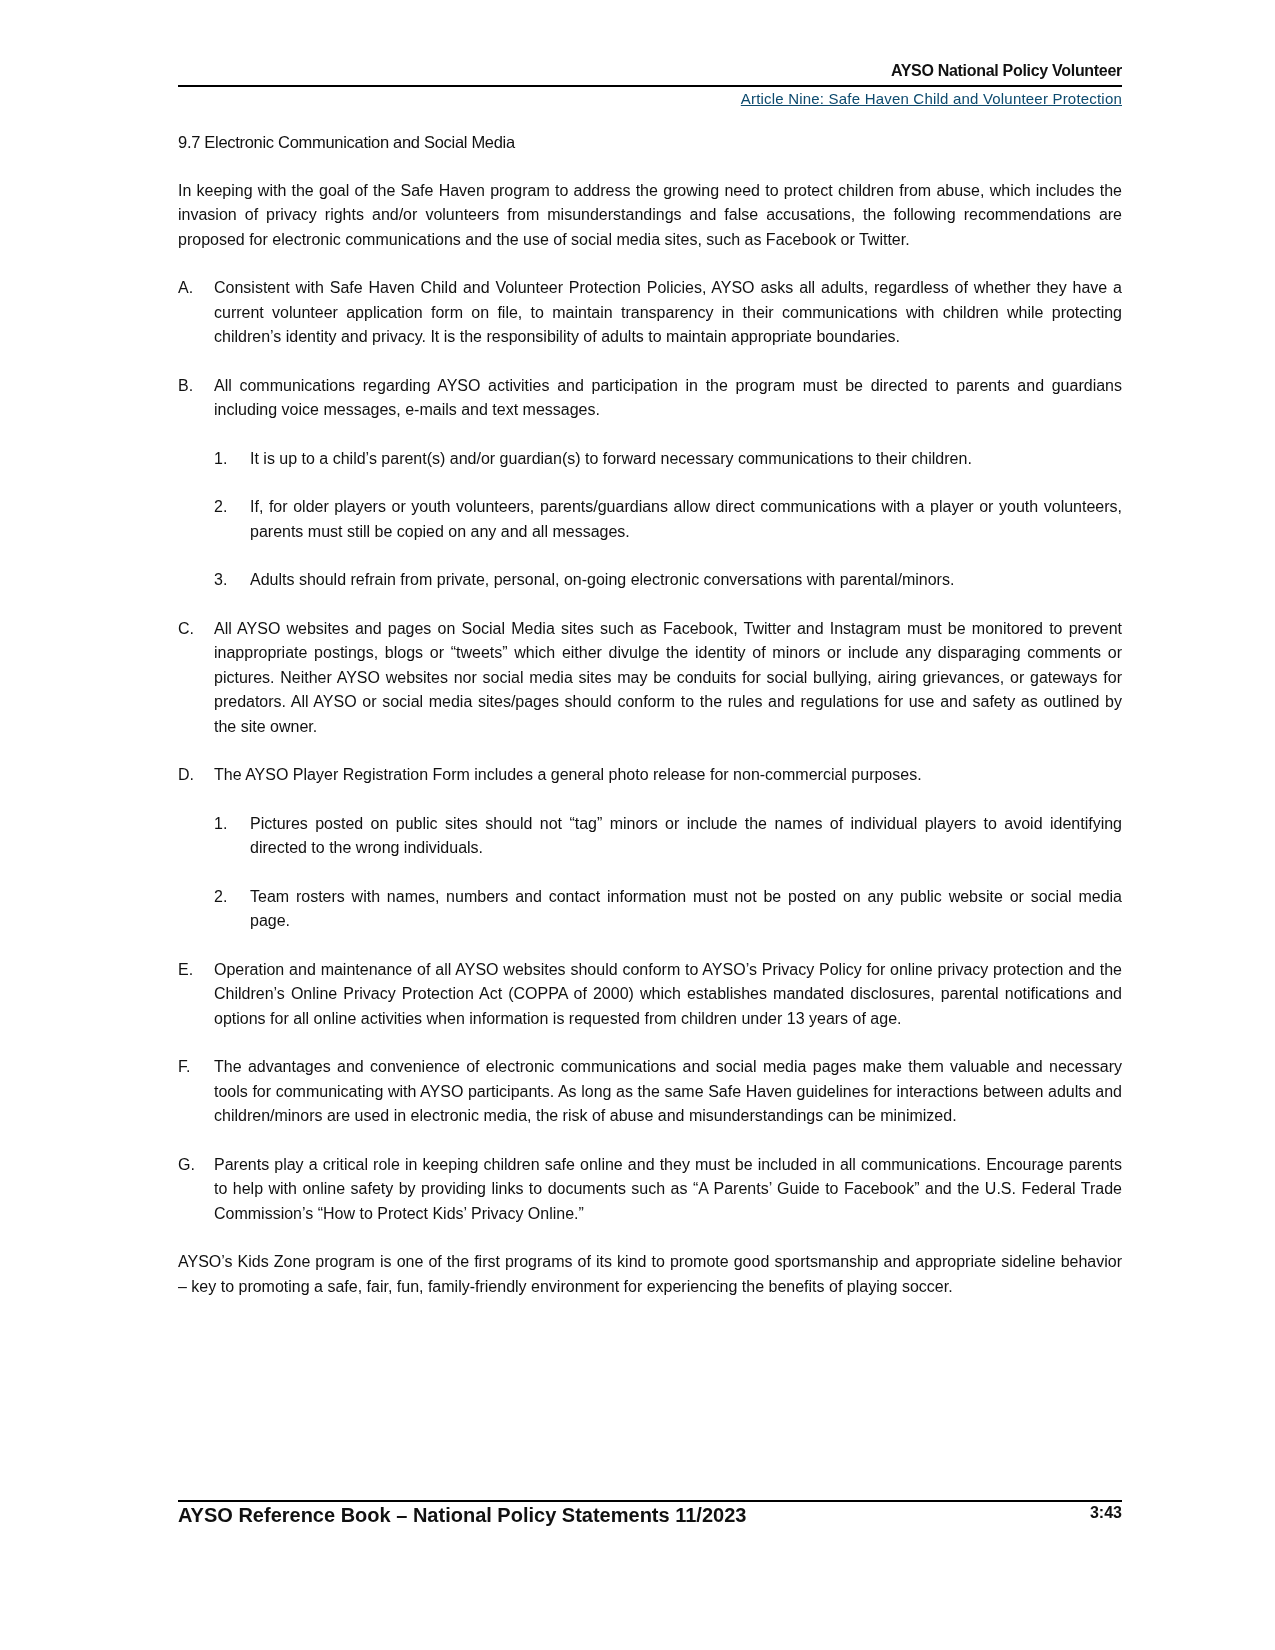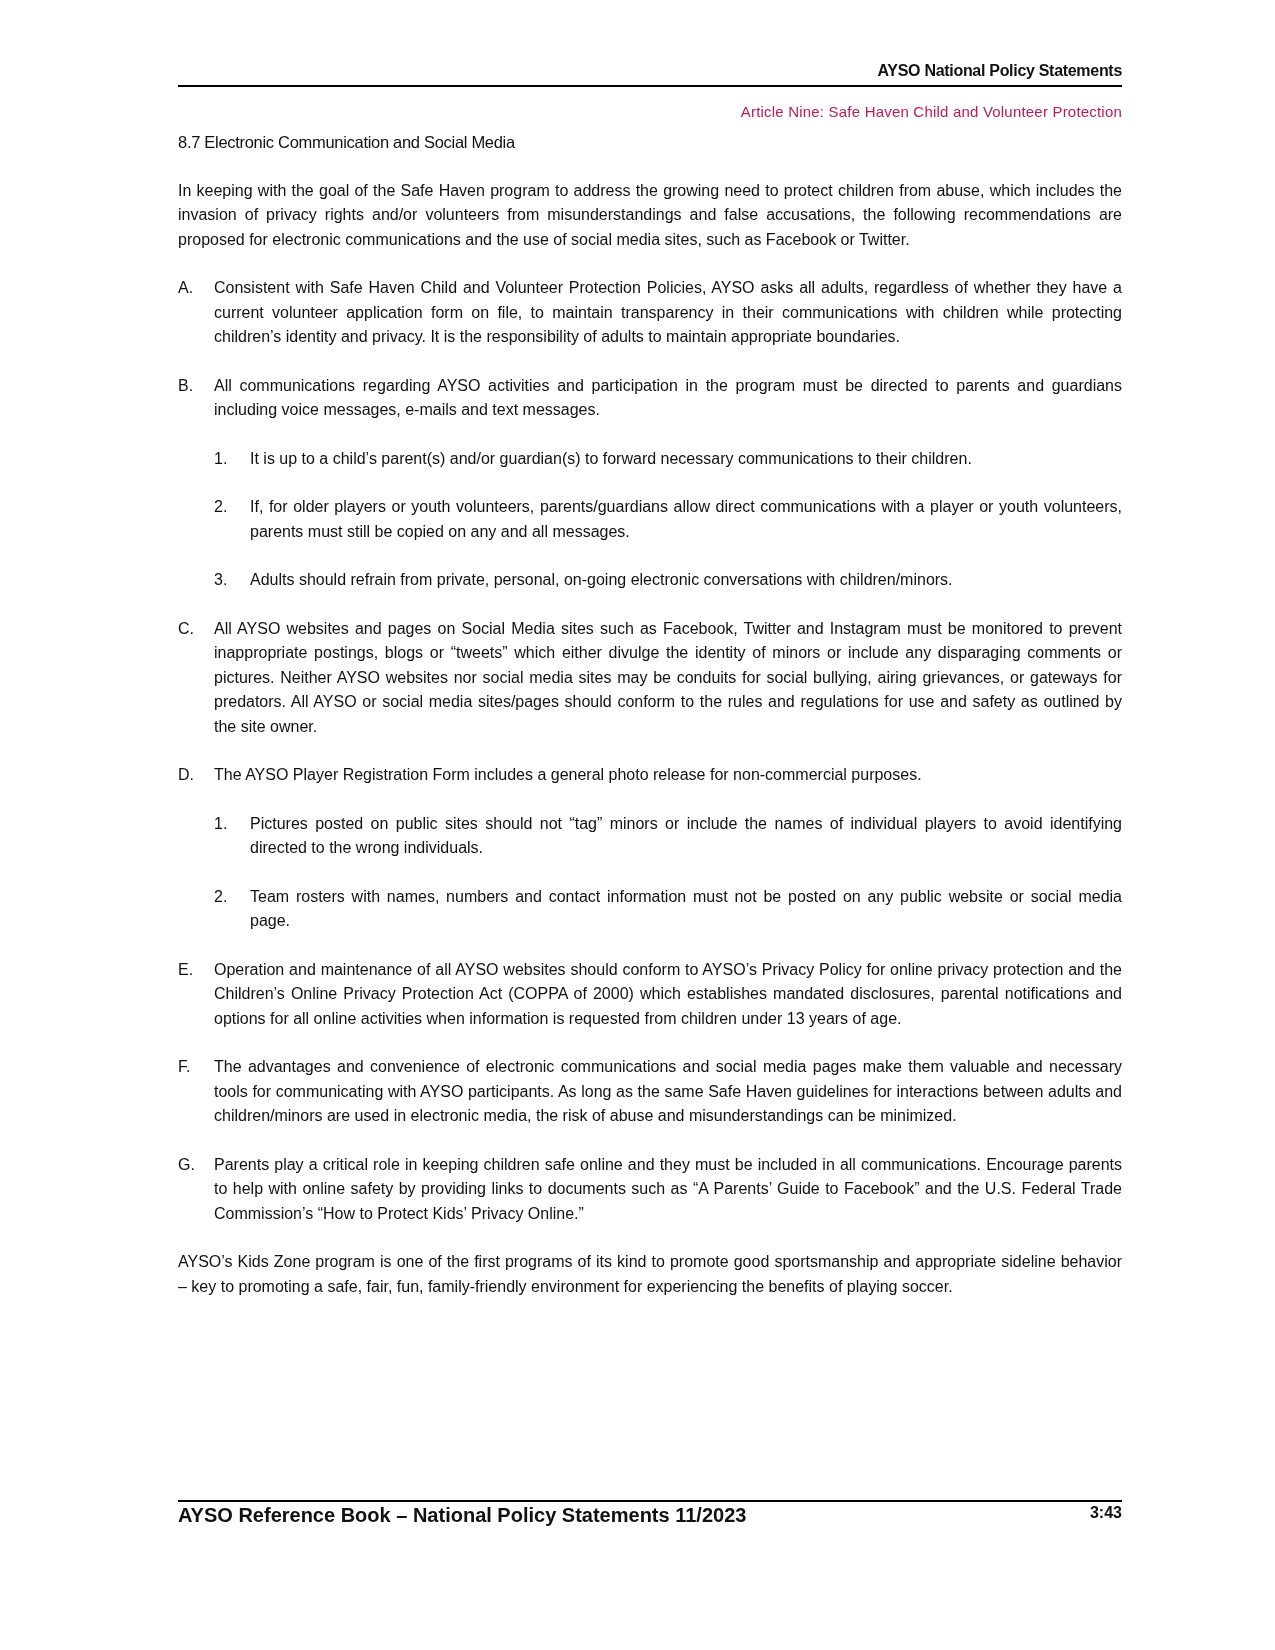--- a/index.html
+++ b/index.html
@@ -1,45 +1,45 @@
 <!DOCTYPE html>
 <html><head>
 <meta charset="utf-8">
 <style>
   html, body { margin: 0; padding: 0; background: #ffffff; }
   body { width: 1275px; height: 1650px; position: relative; overflow: hidden;
          font-family: "Liberation Sans", sans-serif; color: #111; }
   .page { position: absolute; left: 0; top: 0; width: 1275px; height: 1650px; }
   .hdr-title { position: absolute; right: 153px; top: 62px; font-size: 16px; font-weight: bold; letter-spacing: -0.3px; }
   .hdr-rule { position: absolute; left: 178px; right: 153px; top: 85px; height: 0; border-top: 2px solid #000; }
-  .hdr-sub { position: absolute; right: 153px; top: 103px; font-size: 15px; color: #be185d; letter-spacing: 0.2px; }
+  .hdr-sub { position: absolute; right: 153px; top: 90px; font-size: 15px; color: #0c4a6e; letter-spacing: 0.2px; text-decoration: underline; }
   .content { position: absolute; left: 178px; right: 153px; top: 130px; font-size: 16px; line-height: 24.5px; }
   .h { font-size: 16.5px; margin: 0 0 24px 0; letter-spacing: -0.3px; }
   .h.bold { font-weight: bold; }
   p { margin: 0 0 24px 0; text-align: justify; }
   .item { display: flex; margin: 0 0 24px 0; }
   .item .lbl { width: 36px; flex: none; }
   .item .txt { flex: 1; text-align: justify; }
   .sub { display: flex; margin: 0 0 24px 36px; }
   .sub .lbl { width: 36px; flex: none; }
   .sub .txt { flex: 1; text-align: justify; }
   .ftr-rule { position: absolute; left: 178px; right: 153px; top: 1500px; border-top: 2px solid #000; }
   .ftr-left { position: absolute; left: 178px; top: 1504px; font-size: 20px; font-weight: bold; }
   .ftr-right { position: absolute; right: 153px; top: 1504px; font-size: 16px; font-weight: bold; text-align: right; }
 </style>
 </head>
 <body>
 
 <div class="page">
-  <div class="hdr-title">AYSO National Policy Statements</div>
+  <div class="hdr-title">AYSO National Policy Volunteer</div>
   <div class="hdr-rule"></div>
   <div class="hdr-sub">Article Nine: Safe Haven Child and Volunteer Protection</div>
 
   <div class="content">
-    <div class="h">8.7 Electronic Communication and Social Media</div>
+    <div class="h">9.7 Electronic Communication and Social Media</div>
     <p>In keeping with the goal of the Safe Haven program to address the growing need to protect children from abuse, which includes the invasion of privacy rights and/or volunteers from misunderstandings and false accusations, the following recommendations are proposed for electronic communications and the use of social media sites, such as Facebook or Twitter.</p>
 
     <div class="item">
       <span class="lbl">A.</span>
       <span class="txt">Consistent with Safe Haven Child and Volunteer Protection Policies, AYSO asks all adults, regardless of whether they have a current volunteer application form on file, to maintain transparency in their communications with children while protecting children’s identity and privacy.  It is the responsibility of adults to maintain appropriate boundaries.</span>
     </div>
 
     <div class="item">
       <span class="lbl">B.</span>
       <span class="txt">All communications regarding AYSO activities and participation in the program must be directed to parents and guardians including voice messages, e-mails and text messages.</span>
@@ -47,21 +47,21 @@
     <div class="sub">
       <span class="lbl">1.</span>
       <span class="txt">It is up to a child’s parent(s) and/or guardian(s) to forward necessary communications to their children.</span>
     </div>
     <div class="sub">
       <span class="lbl">2.</span>
       <span class="txt">If, for older players or youth volunteers, parents/guardians allow direct communications with a player or youth volunteers, parents must still be copied on any and all messages.</span>
     </div>
     <div class="sub">
       <span class="lbl">3.</span>
-      <span class="txt">Adults should refrain from private, personal, on-going electronic conversations with children/minors.</span>
+      <span class="txt">Adults should refrain from private, personal, on-going electronic conversations with parental/minors.</span>
     </div>
 
     <div class="item">
       <span class="lbl">C.</span>
       <span class="txt">All AYSO websites and pages on Social Media sites such as Facebook, Twitter and Instagram must be monitored to prevent inappropriate postings, blogs or “tweets” which either divulge the identity of minors or include any disparaging comments or pictures.  Neither AYSO websites nor social media sites may be conduits for social bullying, airing grievances, or gateways for predators. All AYSO or social media sites/pages should conform to the rules and regulations for use and safety as outlined by the site owner.</span>
     </div>
 
     <div class="item">
       <span class="lbl">D.</span>
       <span class="txt">The AYSO Player Registration Form includes a general photo release for non-commercial purposes.</span>

